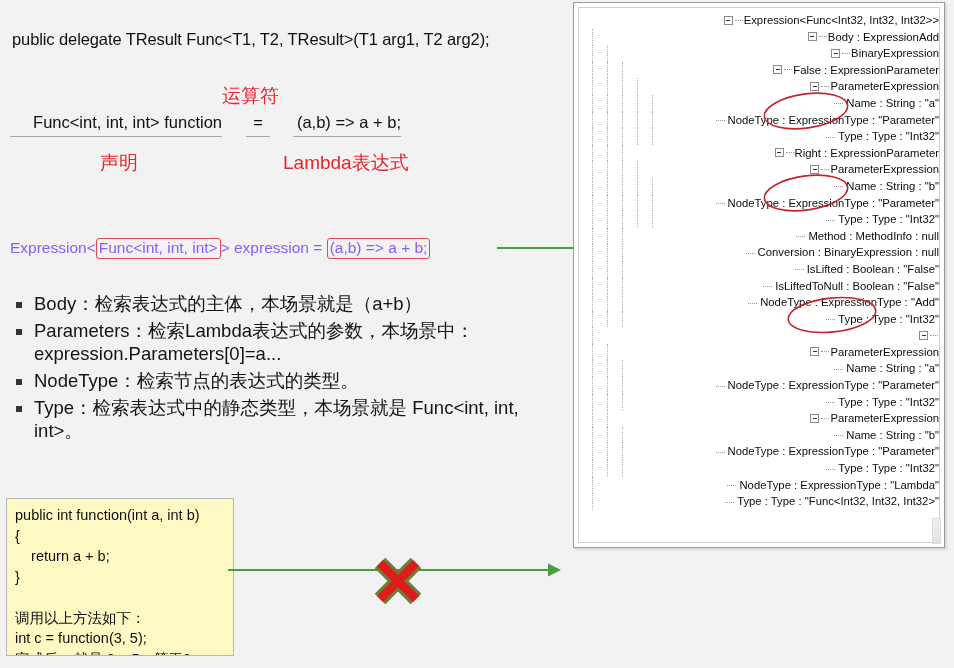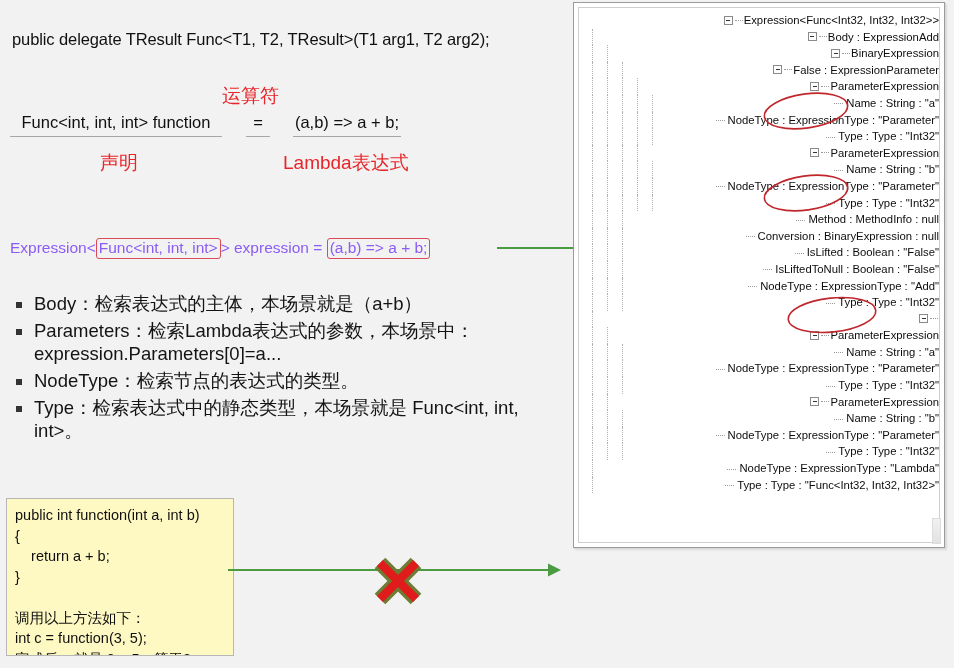--- a/index.html
+++ b/index.html
@@ -53,21 +53,21 @@
     width: 560px;
     height: 32px;
   }
   .decl-part {
     position: absolute;
     font-size: 16.5px;
     color: #101010;
     white-space: nowrap;
     padding-bottom: 4px;
     border-bottom: 1.5px solid #a6a6a6;
-    text-align: center;
+    text-align: right;
   }
   #decl-type      { left: 2px;   top: 0;  width: 212px; }
   #decl-equals    { left: 238px; top: 0;  width: 24px; text-align: center; }
   #decl-lambda    { left: 285px; top: 0;  width: 108px; }
 
   #declare-label {
     position: absolute;
     left: 100px;
     top: 150px;
     font-size: 19px;
@@ -339,20 +339,21 @@
   <div id="tree-panel-inner">
     <div id="tree-root">
         <div class="tree-row"><span style="display: inline-block; width: 0px;"></span><span class="toggle"></span><span class="dash"></span><span class="tree-label">Expression&lt;Func&lt;Int32, Int32, Int32&gt;&gt;</span></div>
         <div class="tree-row"><span class="guide" style="left: 10px;"></span><span style="display: inline-block; width: 15px;"></span><span class="toggle"></span><span class="dash"></span><span class="tree-label">Body : ExpressionAdd</span></div>
         <div class="tree-row"><span class="guide" style="left: 10px;"></span><span class="guide" style="left: 25px;"></span><span style="display: inline-block; width: 30px;"></span><span class="toggle"></span><span class="dash"></span><span class="tree-label">BinaryExpression</span></div>
         <div class="tree-row"><span class="guide" style="left: 10px;"></span><span class="guide" style="left: 25px;"></span><span class="guide" style="left: 40px;"></span><span style="display: inline-block; width: 45px;"></span><span class="toggle"></span><span class="dash"></span><span class="tree-label">False : ExpressionParameter</span></div>
         <div class="tree-row"><span class="guide" style="left: 10px;"></span><span class="guide" style="left: 25px;"></span><span class="guide" style="left: 40px;"></span><span class="guide" style="left: 55px;"></span><span style="display: inline-block; width: 60px;"></span><span class="toggle"></span><span class="dash"></span><span class="tree-label">ParameterExpression</span></div>
         <div class="tree-row"><span class="guide" style="left: 10px;"></span><span class="guide" style="left: 25px;"></span><span class="guide" style="left: 40px;"></span><span class="guide" style="left: 55px;"></span><span class="guide" style="left: 70px;"></span><span style="display: inline-block; width: 75px;"></span><span class="elbow"></span><span class="tree-label">Name : String : "a"</span></div>
         <div class="tree-row"><span class="guide" style="left: 10px;"></span><span class="guide" style="left: 25px;"></span><span class="guide" style="left: 40px;"></span><span class="guide" style="left: 55px;"></span><span class="guide" style="left: 70px;"></span><span style="display: inline-block; width: 75px;"></span><span class="elbow"></span><span class="tree-label">NodeType : ExpressionType : "Parameter"</span></div>
         <div class="tree-row"><span class="guide" style="left: 10px;"></span><span class="guide" style="left: 25px;"></span><span class="guide" style="left: 40px;"></span><span class="guide" style="left: 55px;"></span><span class="guide" style="left: 70px;"></span><span style="display: inline-block; width: 75px;"></span><span class="elbow"></span><span class="tree-label">Type : Type : "Int32"</span></div>
+        <div class="tree-row"><span class="guide" style="left: 10px;"></span><span class="guide" style="left: 25px;"></span><span class="guide" style="left: 40px;"></span><span style="display: inline-block; width: 45px;"></span><span class="toggle"></span><span class="dash"></span><span class="tree-label">Right : ExpressionParameter</span></div>
         <div class="tree-row"><span class="guide" style="left: 10px;"></span><span class="guide" style="left: 25px;"></span><span class="guide" style="left: 40px;"></span><span class="guide" style="left: 55px;"></span><span style="display: inline-block; width: 60px;"></span><span class="toggle"></span><span class="dash"></span><span class="tree-label">ParameterExpression</span></div>
         <div class="tree-row"><span class="guide" style="left: 10px;"></span><span class="guide" style="left: 25px;"></span><span class="guide" style="left: 40px;"></span><span class="guide" style="left: 55px;"></span><span class="guide" style="left: 70px;"></span><span style="display: inline-block; width: 75px;"></span><span class="elbow"></span><span class="tree-label">Name : String : "b"</span></div>
         <div class="tree-row"><span class="guide" style="left: 10px;"></span><span class="guide" style="left: 25px;"></span><span class="guide" style="left: 40px;"></span><span class="guide" style="left: 55px;"></span><span class="guide" style="left: 70px;"></span><span style="display: inline-block; width: 75px;"></span><span class="elbow"></span><span class="tree-label">NodeType : ExpressionType : "Parameter"</span></div>
         <div class="tree-row"><span class="guide" style="left: 10px;"></span><span class="guide" style="left: 25px;"></span><span class="guide" style="left: 40px;"></span><span class="guide" style="left: 55px;"></span><span class="guide" style="left: 70px;"></span><span style="display: inline-block; width: 75px;"></span><span class="elbow"></span><span class="tree-label">Type : Type : "Int32"</span></div>
         <div class="tree-row"><span class="guide" style="left: 10px;"></span><span class="guide" style="left: 25px;"></span><span class="guide" style="left: 40px;"></span><span style="display: inline-block; width: 45px;"></span><span class="elbow"></span><span class="tree-label">Method : MethodInfo : null</span></div>
         <div class="tree-row"><span class="guide" style="left: 10px;"></span><span class="guide" style="left: 25px;"></span><span class="guide" style="left: 40px;"></span><span style="display: inline-block; width: 45px;"></span><span class="elbow"></span><span class="tree-label">Conversion : BinaryExpression : null</span></div>
         <div class="tree-row"><span class="guide" style="left: 10px;"></span><span class="guide" style="left: 25px;"></span><span class="guide" style="left: 40px;"></span><span style="display: inline-block; width: 45px;"></span><span class="elbow"></span><span class="tree-label">IsLifted : Boolean : "False"</span></div>
         <div class="tree-row"><span class="guide" style="left: 10px;"></span><span class="guide" style="left: 25px;"></span><span class="guide" style="left: 40px;"></span><span style="display: inline-block; width: 45px;"></span><span class="elbow"></span><span class="tree-label">IsLiftedToNull : Boolean : "False"</span></div>
         <div class="tree-row"><span class="guide" style="left: 10px;"></span><span class="guide" style="left: 25px;"></span><span class="guide" style="left: 40px;"></span><span style="display: inline-block; width: 45px;"></span><span class="elbow"></span><span class="tree-label">NodeType : ExpressionType : "Add"</span></div>
         <div class="tree-row"><span class="guide" style="left: 10px;"></span><span class="guide" style="left: 25px;"></span><span class="guide" style="left: 40px;"></span><span style="display: inline-block; width: 45px;"></span><span class="elbow"></span><span class="tree-label">Type : Type : "Int32"</span></div>

